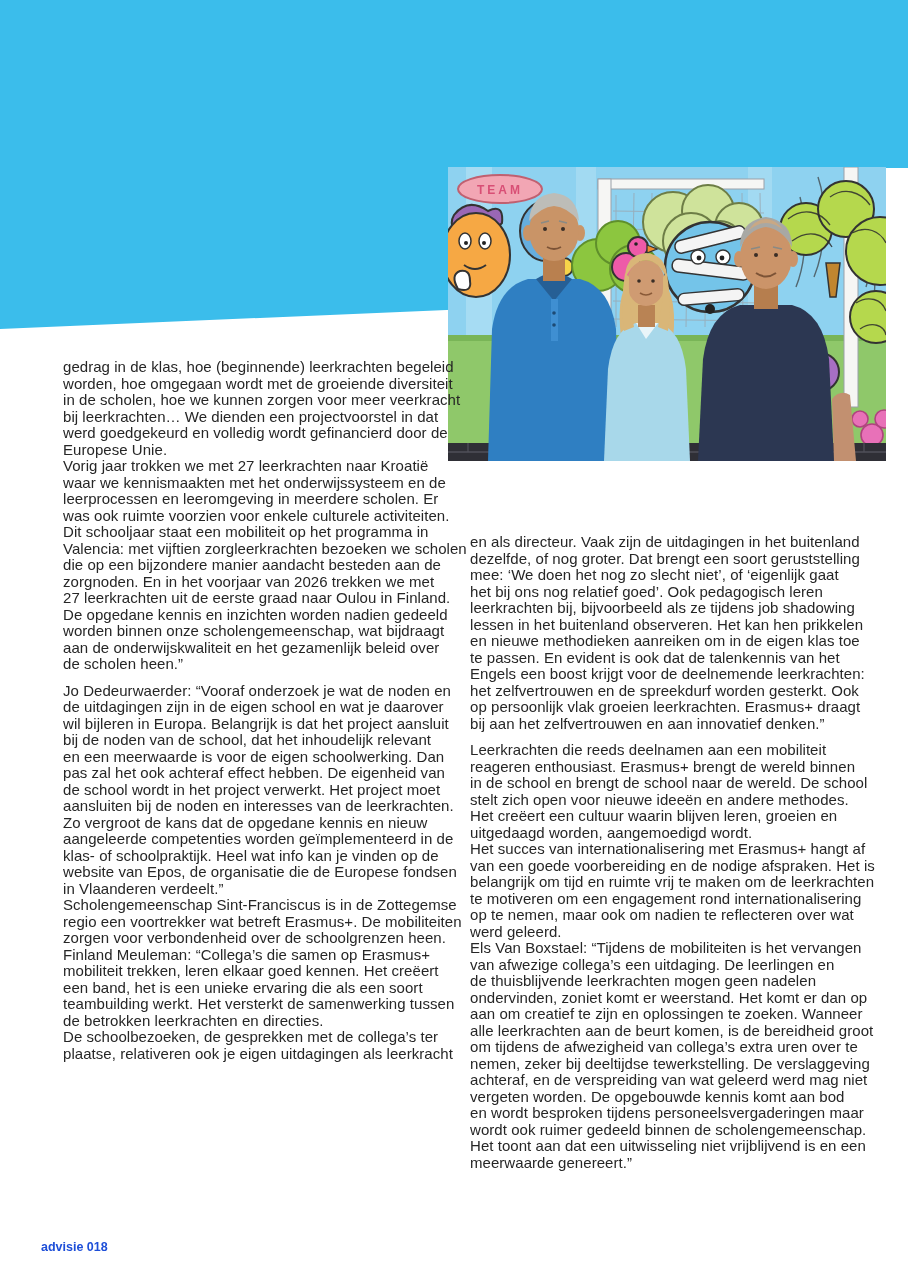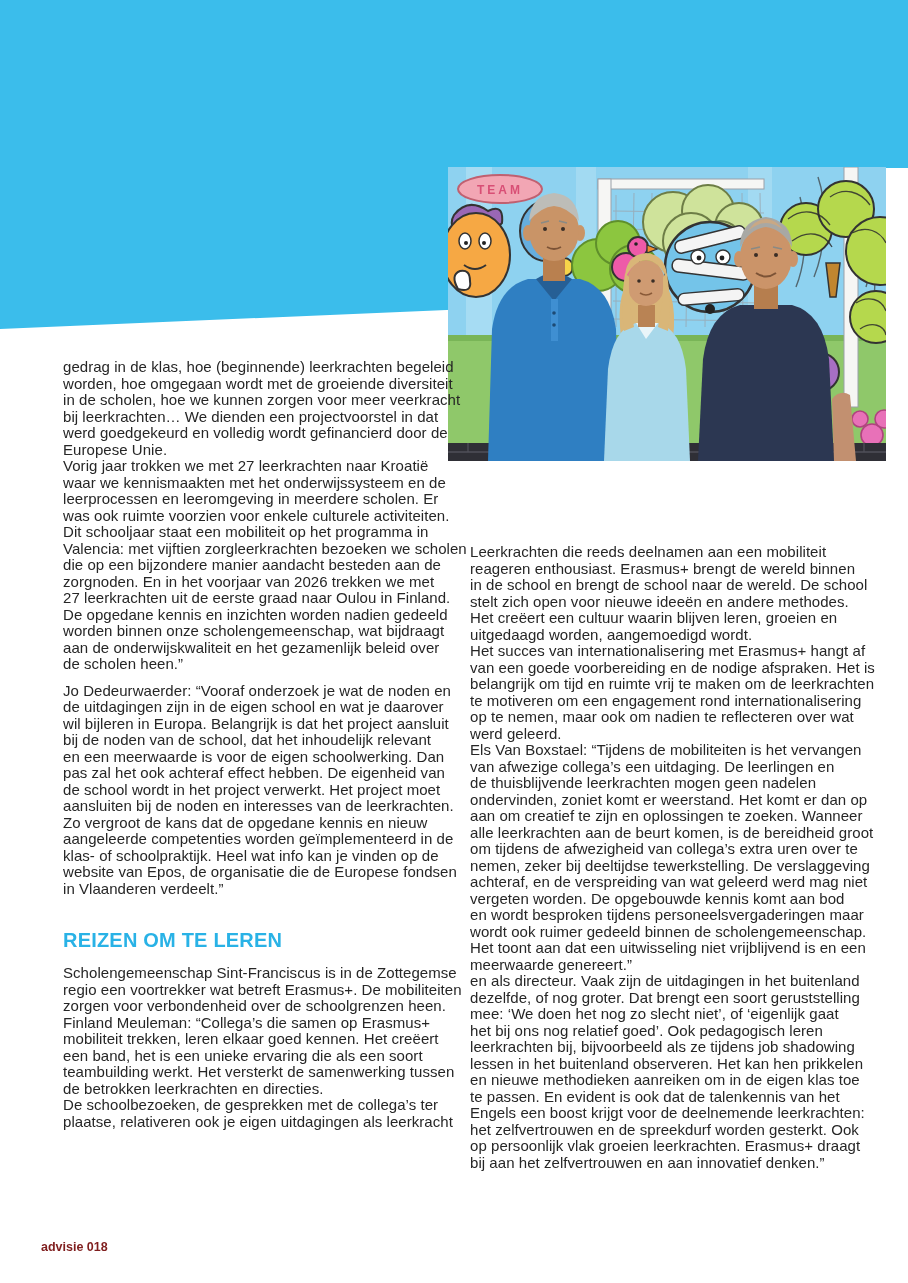--- a/index.html
+++ b/index.html
@@ -26,21 +26,21 @@
     font-size:15px; line-height:16.5px; letter-spacing:0.05px;
   }
   p.para.gap { margin-top:10px; }
   p.para b { font-weight:normal; }
   h2.section-heading {
     margin:32px 0 14px 0; font-size:20px; line-height:22px;
     font-weight:bold; color:#29b2e6; letter-spacing:0.2px;
   }
   .footer {
     position:absolute; left:41px; top:1240px;
-    font-size:12.5px; font-weight:bold; color:#7f1d1d;
+    font-size:12.5px; font-weight:bold; color:#1d4ed8;
   }
 </style>
 </head>
 <body>
 
 <div class="page">
 
   <div class="blue-band"></div>
 
   <div class="photo">
@@ -258,33 +258,44 @@
 bij de noden van de school, dat het inhoudelijk relevant
 en een meerwaarde is voor de eigen schoolwerking. Dan
 pas zal het ook achteraf effect hebben. De eigenheid van
 de school wordt in het project verwerkt. Het project moet
 aansluiten bij de noden en interesses van de leerkrachten.
 Zo vergroot de kans dat de opgedane kennis en nieuw
 aangeleerde competenties worden geïmplementeerd in de
 klas- of schoolpraktijk. Heel wat info kan je vinden op de
 website van Epos, de organisatie die de Europese fondsen
 in Vlaanderen verdeelt.”</span></p>
-      <h2 class="section-heading">REIZEN OM TE LEREN</h2>
       <p class="para"><span>Scholengemeenschap Sint-Franciscus is in de Zottegemse
 regio een voortrekker wat betreft Erasmus+. De mobiliteiten
 zorgen voor verbondenheid over de schoolgrenzen heen.
 </span><b>Finland Meuleman: </b><span>“Collega’s die samen op Erasmus+
 mobiliteit trekken, leren elkaar goed kennen. Het creëert
 een band, het is een unieke ervaring die als een soort
 teambuilding werkt. Het versterkt de samenwerking tussen
 de betrokken leerkrachten en directies.
 De schoolbezoeken, de gesprekken met de collega’s ter
 plaatse, relativeren ook je eigen uitdagingen als leerkracht</span></p>
     </div>
   <div class="col col-right">
+      <p class="para"><span>en als directeur. Vaak zijn de uitdagingen in het buitenland
+dezelfde, of nog groter. Dat brengt een soort geruststelling
+mee: ‘We doen het nog zo slecht niet’, of ‘eigenlijk gaat
+het bij ons nog relatief goed’. Ook pedagogisch leren
+leerkrachten bij, bijvoorbeeld als ze tijdens job shadowing
+lessen in het buitenland observeren. Het kan hen prikkelen
+en nieuwe methodieken aanreiken om in de eigen klas toe
+te passen. En evident is ook dat de talenkennis van het
+Engels een boost krijgt voor de deelnemende leerkrachten:
+het zelfvertrouwen en de spreekdurf worden gesterkt. Ook
+op persoonlijk vlak groeien leerkrachten. Erasmus+ draagt
+bij aan het zelfvertrouwen en aan innovatief denken.”</span></p>
       <p class="para gap"><span>Leerkrachten die reeds deelnamen aan een mobiliteit
 reageren enthousiast. Erasmus+ brengt de wereld binnen
 in de school en brengt de school naar de wereld. De school
 stelt zich open voor nieuwe ideeën en andere methodes.
 Het creëert een cultuur waarin blijven leren, groeien en
 uitgedaagd worden, aangemoedigd wordt.
 Het succes van internationalisering met Erasmus+ hangt af
 van een goede voorbereiding en de nodige afspraken. Het is
 belangrijk om tijd en ruimte vrij te maken om de leerkrachten
 te motiveren om een engagement rond internationalisering
@@ -297,31 +308,19 @@
 aan om creatief te zijn en oplossingen te zoeken. Wanneer
 alle leerkrachten aan de beurt komen, is de bereidheid groot
 om tijdens de afwezigheid van collega’s extra uren over te
 nemen, zeker bij deeltijdse tewerkstelling. De verslaggeving
 achteraf, en de verspreiding van wat geleerd werd mag niet
 vergeten worden. De opgebouwde kennis komt aan bod
 en wordt besproken tijdens personeelsvergaderingen maar
 wordt ook ruimer gedeeld binnen de scholengemeenschap.
 Het toont aan dat een uitwisseling niet vrijblijvend is en een
 meerwaarde genereert.”</span></p>
-      <p class="para"><span>en als directeur. Vaak zijn de uitdagingen in het buitenland
-dezelfde, of nog groter. Dat brengt een soort geruststelling
-mee: ‘We doen het nog zo slecht niet’, of ‘eigenlijk gaat
-het bij ons nog relatief goed’. Ook pedagogisch leren
-leerkrachten bij, bijvoorbeeld als ze tijdens job shadowing
-lessen in het buitenland observeren. Het kan hen prikkelen
-en nieuwe methodieken aanreiken om in de eigen klas toe
-te passen. En evident is ook dat de talenkennis van het
-Engels een boost krijgt voor de deelnemende leerkrachten:
-het zelfvertrouwen en de spreekdurf worden gesterkt. Ook
-op persoonlijk vlak groeien leerkrachten. Erasmus+ draagt
-bij aan het zelfvertrouwen en aan innovatief denken.”</span></p>
     </div>
 
   <div class="footer">
     <span>advisie 018</span>
   </div>
 
 </div>
 
 </body></html>

